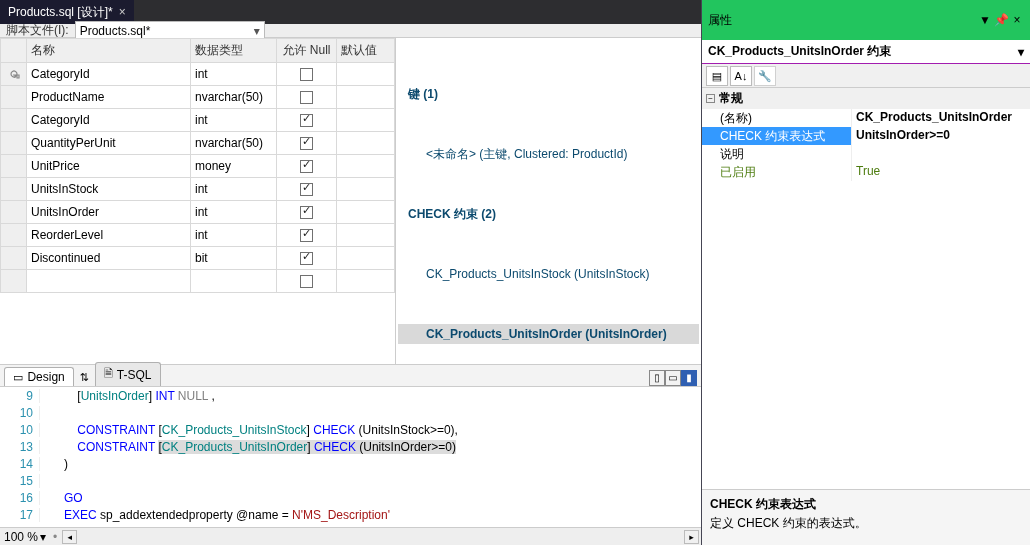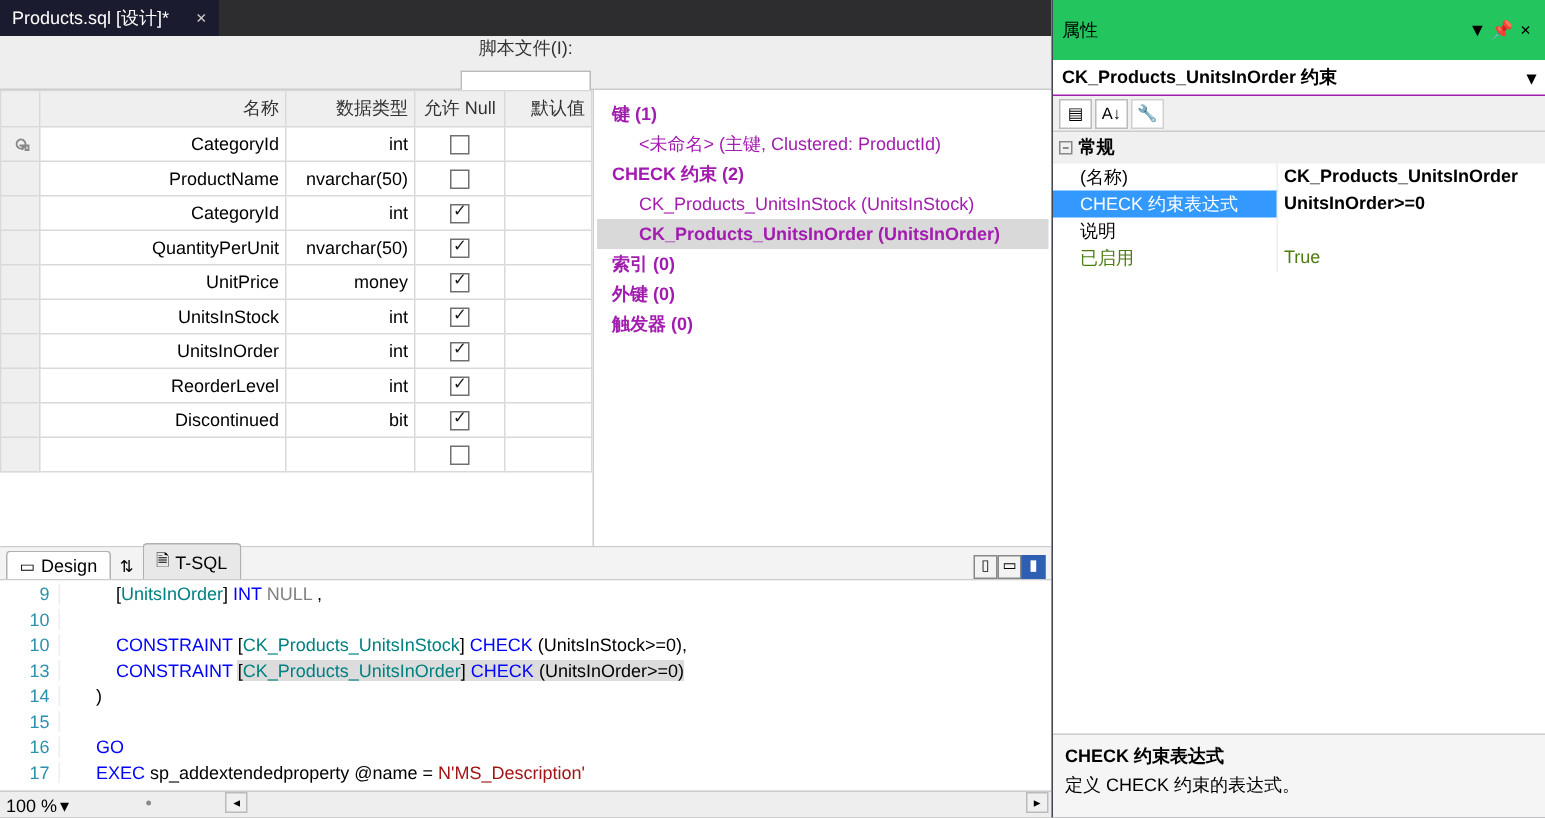--- a/index.html
+++ b/index.html
@@ -3,43 +3,43 @@
 <meta charset="utf-8">
 <style>
 * { margin:0; padding:0; box-sizing:border-box; font-family:"Microsoft YaHei","Segoe UI",sans-serif; font-size:12px; }
 body { background:#2d2d30; width:1030px; height:545px; overflow:hidden; position:relative; }
 .main-container { display:flex; width:100%; height:100%; }
 .left-panel { width:701px; height:100%; display:flex; flex-direction:column; background:#fff; }
 .right-panel { width:329px; height:100%; background:#f5f5f5; border-left:1px solid #454553; display:flex; flex-direction:column; }
 
 
 .tab-bar { background:#2d2d30; height:24px; display:flex; align-items:stretch; }
-.tab { background:#1b1b2f; color:#fff; padding:4px 8px; display:flex; align-items:center; gap:18px; font-size:12px; }
+.tab { background:#1b1b2f; color:#fff; padding:4px 8px; display:flex; align-items:center; gap:6px; font-size:12px; }
 .tab .close { color:#ccc; cursor:pointer; }
 
 
-.script-row { background:#eee; height:36px; display:flex; align-items:center; padding:0 6px; gap:6px; border-bottom:1px solid #ccc;flex-direction:column; }
+.script-row { background:#eee; height:14px; display:flex; align-items:center; padding:0 6px; gap:6px; border-bottom:1px solid #ccc; }
 .script-row label { color:#333; }
 .script-row .combo { background:#fff; border:1px solid #bbb; height:20px; flex:0 0 190px; padding:0 4px; display:flex; align-items:center; justify-content:space-between; }
 .combo .arrow { color:#555; }
 
 
 .designer { flex:1; display:flex; background:#fff; border-bottom:1px solid #ccc; overflow:hidden; }
 .grid-wrap { width:396px; overflow:hidden; border-right:1px solid #ccc; }
 .tree-wrap { flex:1; padding:6px 2px; background:#fff; font-size:12px; }
 table.grid { border-collapse:collapse; width:100%; }
-table.grid th, table.grid td { border:1px solid #d9d9d9; padding:3px 4px; height:23px; vertical-align:middle; font-weight:normal; text-align:right; background:#fff; }
+table.grid th, table.grid td { border:1px solid #d9d9d9; padding:3px 4px; height:23px; vertical-align:middle; font-weight:normal; text-align:left; background:#fff; }
 table.grid th { background:#efefef; color:#333; }
 table.grid td.rowhead { width:26px; background:#efefef; text-align:center; }
 table.grid .key-icon svg { display:block; margin:auto; }
 .chk { width:13px; height:13px; border:1px solid #707070; display:inline-block; vertical-align:middle; position:relative; background:#fff; }
 .chk.checked::after { content:"✓"; position:absolute; top:-3px; left:1px; font-size:11px; color:#1a1a1a; }
 
 
-.tree-wrap .tnode { padding:1px 0 1px 10px; line-height:18px; color:#a21caf; white-space:nowrap; }
+.tree-wrap .tnode { padding:1px 0 1px 10px; line-height:18px; color:#0c4a6e; white-space:nowrap;margin-top:40px; }
 .tree-wrap .tchild { padding-left:28px; }
 .tree-wrap .sel { background:#d9d9d9;font-weight:bold; }
 
 
 .bottom-tabs { height:22px; background:#f3f3f3; display:flex; align-items:flex-end; border-bottom:1px solid #ccc; padding:0 4px; gap:2px; }
 .bottom-tabs .btab { border:1px solid #b0b0b0; border-bottom:none; background:#e8e8e8; padding:2px 8px; font-size:11px; display:flex; align-items:center; gap:4px; border-radius:3px 3px 0 0; }
 .bottom-tabs .btab.sel { background:#fff; }
 .bottom-tabs .spacer { flex:1; }
 .bottom-tabs .swap { border:none; background:transparent; padding:2px 4px; }
 .mini-icons { display:flex; gap:0; margin-left:auto; }
@@ -53,21 +53,21 @@
 .lineno { width:40px; text-align:right; padding-right:6px; color:#2b91af; border-right:1px solid #eee; background:#fff; }
 .gutter { width:14px; background:#fff; border-right:1px solid #eee; }
 .gutter.green { background:linear-gradient(to right,#6db33f 0,#6db33f 4px,#fff 4px); }
 .gutter.yellow { background:linear-gradient(to right,#e8d000 0,#e8d000 6px,#6db33f 6px,#6db33f 10px,#fff 10px); }
 .codetxt { padding-left:10px; white-space:pre; }
 .kw { color:#0000ff; }
 .ident { color:#008080; }
 .fn { color:#808080; }
 .hl { background:#dcdcdc; }
 .str { color:#a31515; }
-.zoom-bar { height:18px; background:#eee; display:flex; font-size:11px; border-top:1px solid #ccc;gap:44px; }
+.zoom-bar { height:18px; background:#eee; display:flex; align-items:center; font-size:11px; border-top:1px solid #ccc; }
 .zoom-bar .zoom { padding:0 4px; display:flex; align-items:center; gap:2px; }
 .zoom-bar .track { flex:1; }
 .zoom-bar .arrows { display:flex; gap:1px; padding:0 2px; }
 .zoom-bar .arrows span { width:15px; height:14px; border:1px solid #bbb; font-size:9px; text-align:center; line-height:12px; background:#f0f0f0; }
 
 
 .prop-title { background:#22c55e; height:40px; padding:3px 6px; display:flex; align-items:center; justify-content:space-between; }
 .prop-title .tools { display:flex; gap:2px; font-size:10px; }
 .prop-title .tools span { width:14px; text-align:center; }
 .prop-subtitle { background:#fff; padding:3px 6px; display:flex; align-items:center; justify-content:space-between; border-bottom:1px solid #a21caf; font-weight:bold; }

